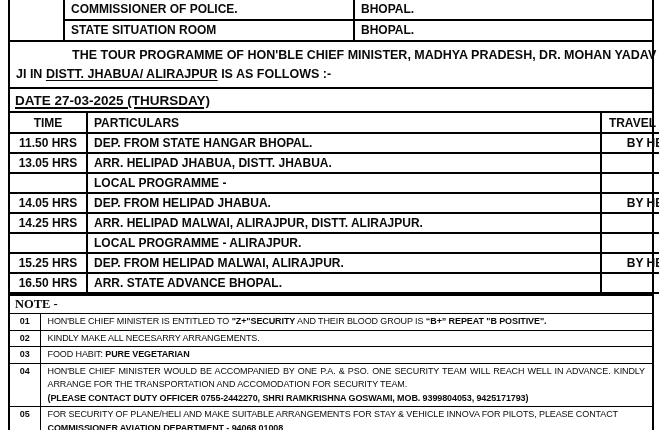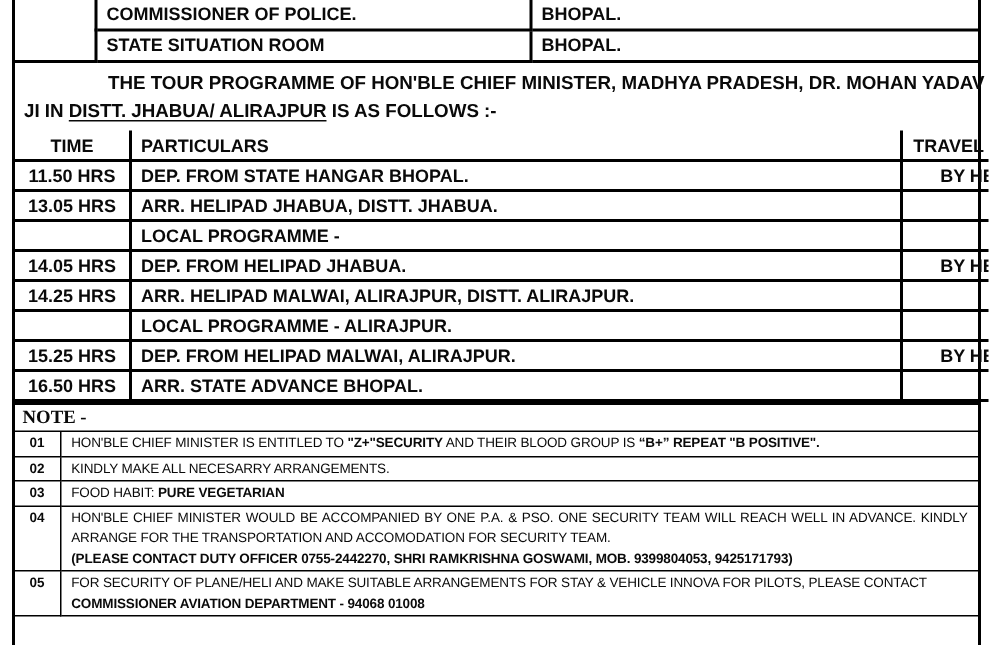--- a/index.html
+++ b/index.html
@@ -63,20 +63,23 @@
       <td>BHOPAL.</td>
     </tr>
   </tbody>
     </table>
 
   <div class="intro">
     <div class="l1">THE TOUR PROGRAMME OF HON'BLE CHIEF MINISTER, MADHYA PRADESH, DR. MOHAN YADAV</div>
     <div class="l2"><span>JI IN </span><span class="u">DISTT. JHABUA/ ALIRAJPUR</span><span> IS AS FOLLOWS :-</span></div>
   </div>
 
+  <div class="date-box">
+    <span>DATE 27-03-2025 (THURSDAY)</span>
+  </div>
 
   <table class="sched">
     <thead>
       <tr>
         <th class="c-time">TIME</th>
         <th class="c-part">PARTICULARS</th>
         <th class="c-travel">TRAVEL MODE</th>
       </tr>
     </thead>
     <tbody>

